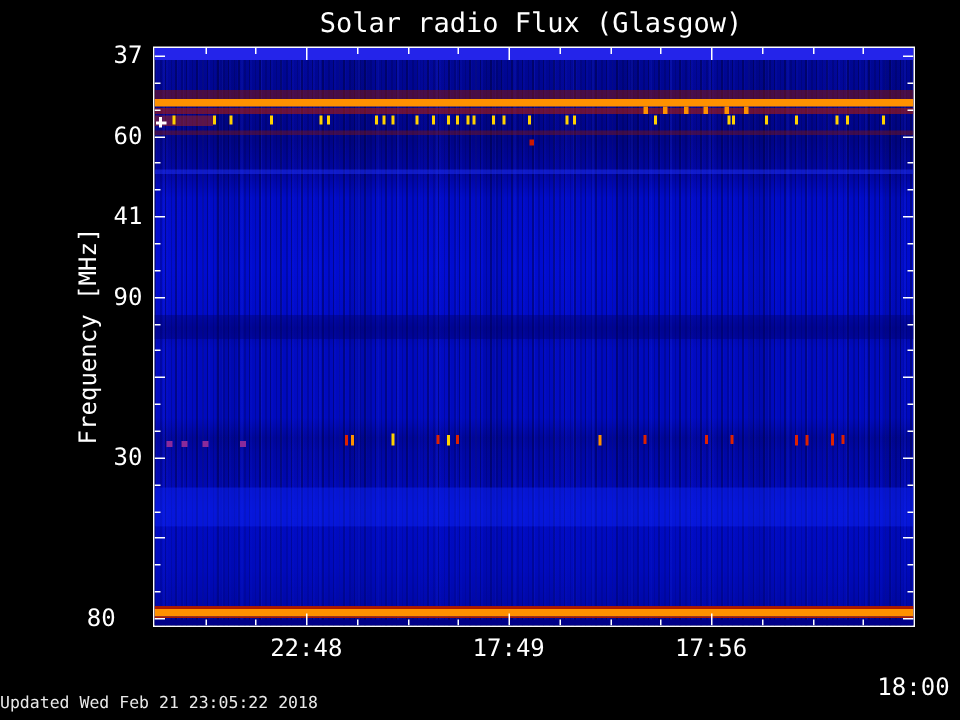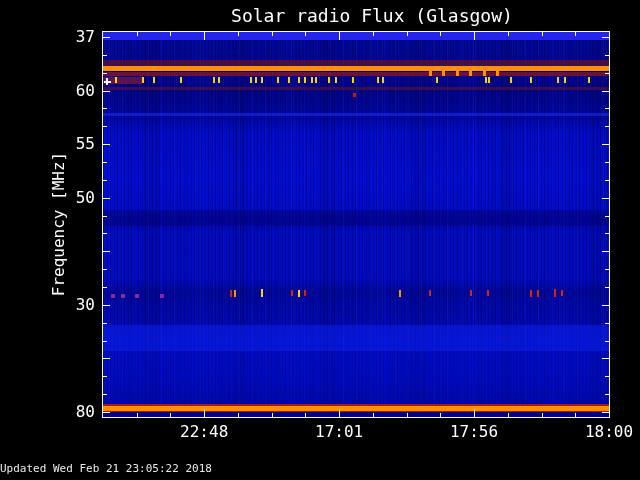--- a/index.html
+++ b/index.html
@@ -1,18 +1,18 @@
 <!DOCTYPE html>
 <html><head>
 <meta charset="utf-8">
 <style>
   html,body{margin:0;padding:0;background:#000;width:640px;height:480px;overflow:hidden;}
   .stage{position:relative;width:640px;height:480px;background:#000;
          font-family:"DejaVu Sans Mono","Liberation Mono",monospace;color:#fff;}
-  .title{position:absolute;top:5px;left:119px;width:506px;text-align:center;
+  .title{position:absolute;top:5px;left:101px;width:506px;text-align:center;
          font-size:18px;letter-spacing:0px;white-space:nowrap;}
   
   .plot{position:absolute;left:103px;top:32px;width:506px;height:385px;
         outline:1px solid #fff;overflow:hidden;
         background-image:
           repeating-linear-gradient(90deg, rgba(30,30,255,0.06) 0 18px, transparent 18px 41px,
              rgba(0,0,50,0.10) 41px 55px, transparent 55px 89px),
           linear-gradient(180deg,
             #1616d2 0%, #000794 2%,
             #000590 9%, #000487 16%,
@@ -199,28 +199,28 @@
       <div class="tick" style="right: 0px; top: 344px; width: 4px; height: 1px;"></div>
       <div class="tick" style="left: 0px; top: 362px; width: 4px; height: 1px;"></div>
       <div class="tick" style="right: 0px; top: 362px; width: 4px; height: 1px;"></div>
       <div class="tick" style="left: 0px; top: 380px; width: 7px; height: 1px;"></div>
       <div class="tick" style="right: 0px; top: 380px; width: 7px; height: 1px;"></div>
     </div>
 
   <div id="ylabs">
       <div class="ylab" style="top: 29.0348px;">37</div>
       <div class="ylab" style="top: 82.5963px;">60</div>
-      <div class="ylab" style="top: 136.158px;">55</div>
-      <div class="ylab" style="top: 189.719px;">50</div>
+      <div class="ylab" style="top: 136.158px;">41</div>
+      <div class="ylab" style="top: 189.719px;">90</div>
       <div class="ylab" style="top: 296.842px;">30</div>
-      <div class="ylab" style="top: 403.965px;">80</div>
+      <div class="ylab" style="top: 403.965px; text-align: center;">80</div>
     </div>
   <div id="xlabs">
       <div class="xlab" style="left: 204.2px;">22:48</div>
-      <div class="xlab" style="left: 339.133px;">17:01</div>
+      <div class="xlab" style="left: 339.133px;">17:49</div>
       <div class="xlab" style="left: 474.067px;">17:56</div>
-      <div class="xlab" style="left: 609px;">18:00</div>
+      <div class="xlab" style="left: 609px; margin-top: 26px;">18:00</div>
     </div>
 
   <div class="ytitle">Frequency [MHz]</div>
 
   <div class="footer">Updated Wed Feb 21 23:05:22 2018</div>
 </div>
 
 </body></html>

